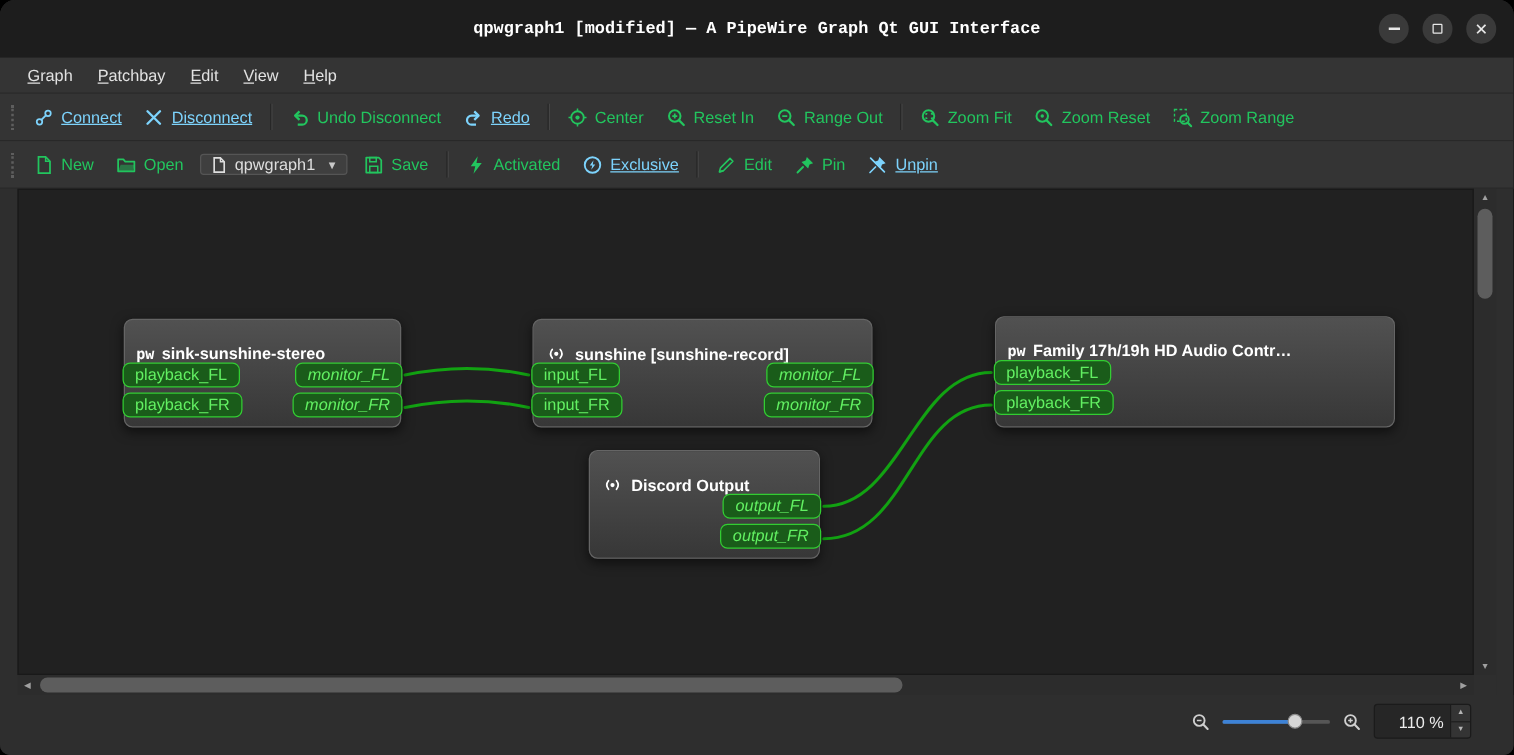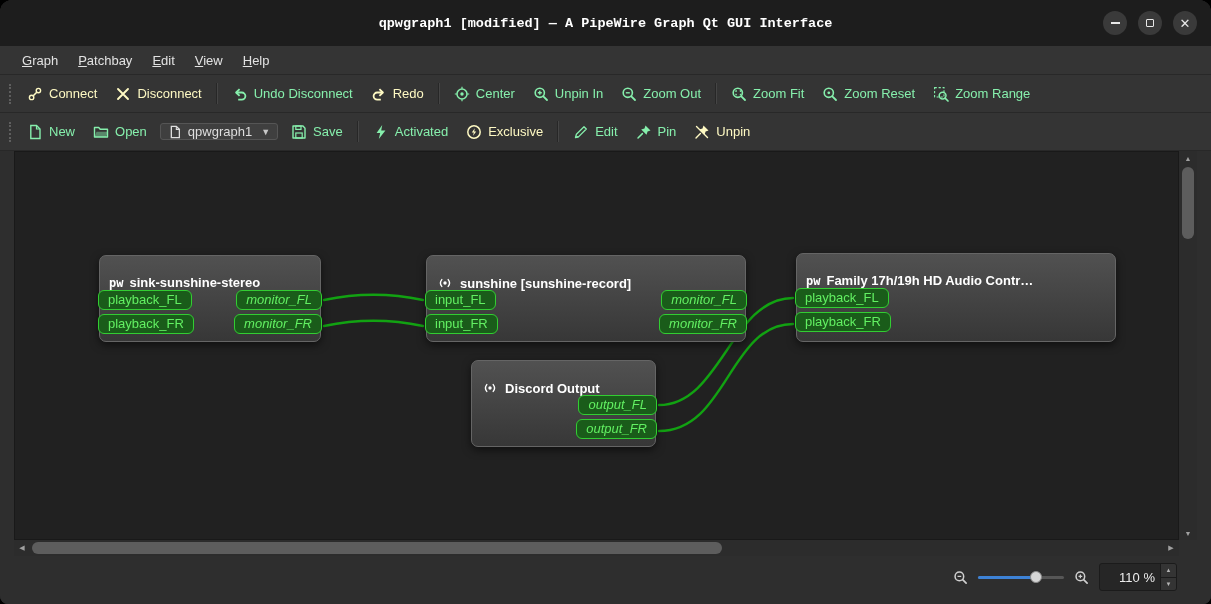--- a/index.html
+++ b/index.html
@@ -16,22 +16,22 @@
   .glyph-close { font-size:13px; line-height:1; }
 
   
   .menubar { height:28px; background:#343434; border-bottom:1px solid #282828; display:flex; align-items:center; padding-left:12px; flex:0 0 auto; }
   .menu-item { display:inline-block; padding:4px 10px; color:#e2e2e2; font-size:13px; }
   .menu-item::first-letter { text-decoration:underline; }
 
   
   .toolbar { height:37px; background:#343434; border-bottom:1px solid #282828; display:flex; align-items:center; padding:0 4px; flex:0 0 auto; }
   .tb-handle { width:0; height:20px; border-left:2px dotted #5e5e5e; margin:0 7px 0 5px; }
-  .tb-btn { display:flex; align-items:center; gap:6px; padding:5px 9px; color:#86efac; font-size:13px; white-space:nowrap; border-radius:3px; }
-  .tb-btn.disabled { color:#fef9c3; }
+  .tb-btn { display:flex; align-items:center; gap:6px; padding:5px 9px; color:#22c55e; font-size:13px; white-space:nowrap; border-radius:3px; }
+  .tb-btn.disabled { color:#7dd3fc;text-decoration:underline; }
   .tb-sep { width:0; height:21px; border-left:1px solid #272727; border-right:1px solid #454545; margin:0 5px; }
   .ico { display:inline-flex; align-items:center; justify-content:center; }
   .ico svg { display:block; }
 
   .combo { display:flex; align-items:center; gap:6px; background:#3f3f3f; border:1px solid #555; border-radius:3px; padding:0 7px; margin:0 4px; color:#dedede; font-size:13px; }
   .combo .arrow { font-size:9px; color:#c8c8c8; margin-left:3px; }
 
   
   .canvas-area { flex:1 1 auto; margin:0 14px; display:grid; grid-template-columns:1fr 18px; grid-template-rows:1fr 16px; }
   .canvas { grid-area:1/1; position:relative; background:#212121; border:1px solid #191919; overflow:hidden; }
@@ -157,32 +157,32 @@
     </div>
 
     <div class="tb-btn">
       <span class="ico">
           <svg width="16" height="16" viewBox="0 0 16 16">
             <circle cx="6.8" cy="6.8" r="4.6" fill="none" stroke="currentColor" stroke-width="1.6"></circle>
             <path d="M10.3 10.3L14 14" stroke="currentColor" stroke-width="1.8" stroke-linecap="round"></path>
             <path d="M6.8 4.8v4M4.8 6.8h4" stroke="currentColor" stroke-width="1.4"></path>
           </svg>
         </span>
-      <span>Unpin In</span>
+      <span>Reset In</span>
     </div>
 
     <div class="tb-btn">
       <span class="ico">
           <svg width="16" height="16" viewBox="0 0 16 16">
             <circle cx="6.8" cy="6.8" r="4.6" fill="none" stroke="currentColor" stroke-width="1.6"></circle>
             <path d="M10.3 10.3L14 14" stroke="currentColor" stroke-width="1.8" stroke-linecap="round"></path>
             <path d="M4.8 6.8h4" stroke="currentColor" stroke-width="1.4"></path>
           </svg>
         </span>
-      <span>Zoom Out</span>
+      <span>Range Out</span>
     </div>
 
     <div class="tb-sep"></div>
 
     <div class="tb-btn">
       <span class="ico">
           <svg width="16" height="16" viewBox="0 0 16 16">
             <circle cx="6.8" cy="6.8" r="4.6" fill="none" stroke="currentColor" stroke-width="1.6"></circle>
             <path d="M10.3 10.3L14 14" stroke="currentColor" stroke-width="1.8" stroke-linecap="round"></path>
             <path d="M4.9 5.9v-1h1M8.7 4.9h1v1M9.7 7.7v1h-1M5.9 8.7h-1v-1" stroke="currentColor" stroke-width="1.1" fill="none"></path>
@@ -331,21 +331,21 @@
         <div class="ports-left">
           <div class="port">playback_FL</div>
           <div class="port">playback_FR</div>
         </div>
         <div class="ports-right">
           <div class="port">monitor_FL</div>
           <div class="port">monitor_FR</div>
         </div>
       </div>
 
-      <div class="node" style="left:411px;top:103px;width:320px;height:87px">
+      <div class="node" style="left:411px;top:103px;width:272px;height:87px">
         <div class="node-header">
           <span class="ico" style="color:#fff">
               <svg width="18" height="16" viewBox="0 0 18 16">
                 <circle cx="9" cy="8" r="1.7" fill="currentColor"></circle>
                 <path d="M5.8 4.6a5.4 5.4 0 0 0 0 6.8M12.2 4.6a5.4 5.4 0 0 1 0 6.8" fill="none" stroke="currentColor" stroke-width="1.4" stroke-linecap="round"></path>
               </svg>
             </span>
           <span>sunshine [sunshine-record]</span>
         </div>
         <div class="ports-left">

